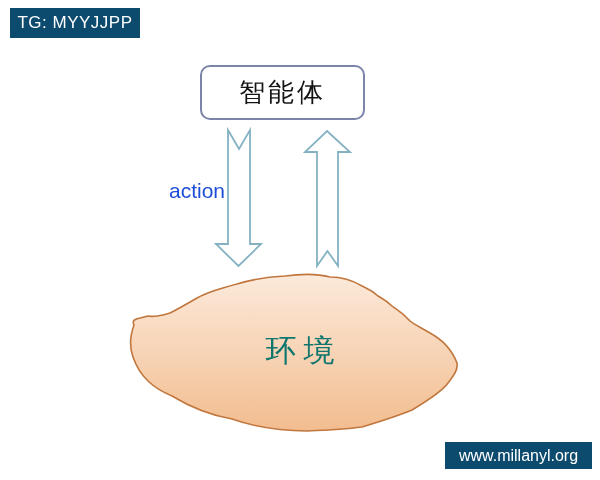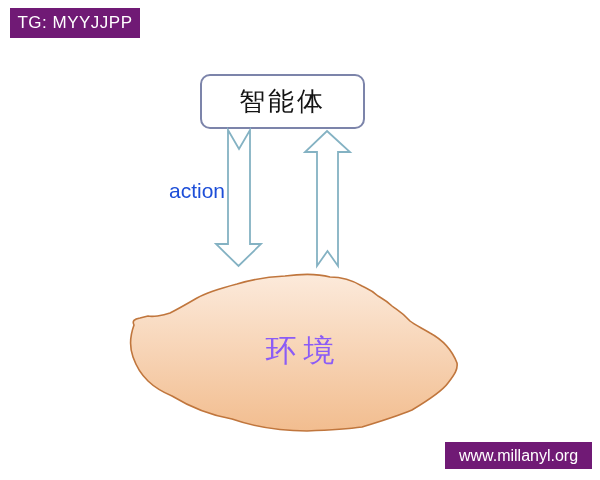--- a/index.html
+++ b/index.html
@@ -1,45 +1,45 @@
 <!DOCTYPE html>
 <html><head>
 <meta charset="utf-8">
 <style>
   html,body{margin:0;padding:0;background:#ffffff;}
   .canvas{
     position:relative;width:600px;height:480px;background:#ffffff;
     overflow:hidden;font-family:"Liberation Sans",sans-serif;
   }
   .badge{
-    position:absolute;background:#701a75;color:#ffffff;
+    position:absolute;background:#0c4a6e;color:#ffffff;
     display:flex;align-items:center;justify-content:center;
     font-family:"Liberation Sans",sans-serif;
   }
   .badge-top{left:10px;top:8px;width:130px;height:30px;font-size:17px;letter-spacing:0.5px;}
   .badge-bottom{left:445px;top:442px;width:147px;height:27px;font-size:16px;}
   .agent-box{
-    position:absolute;left:200px;top:74px;width:165px;height:55px;
+    position:absolute;left:200px;top:65px;width:165px;height:55px;
     box-sizing:border-box;border:2px solid #7c84aa;border-radius:10px;
     background:#ffffff;display:flex;align-items:center;justify-content:center;
   }
   .agent-label{
     font-family:"DejaVu Serif",serif;font-size:26px;color:#141414;
     letter-spacing:3px;
   }
   .diagram-svg{position:absolute;left:0;top:0;}
   .arrow-label{
     position:absolute;color:#1d4ed8;font-size:21px;
     font-family:"Liberation Sans",sans-serif;white-space:nowrap;
   }
   .action-label{left:169px;top:179px;}
   .feedback-label{left:340px;top:184px;}
   .env-label{
     position:absolute;left:235px;top:330px;width:130px;text-align:center;
-    font-family:"DejaVu Serif",serif;font-size:31px;color:#8b5cf6;
+    font-family:"DejaVu Serif",serif;font-size:31px;color:#0f766e;
     letter-spacing:7px;text-indent:7px;
   }
 </style>
 </head>
 <body>
 
 <div class="canvas">
 
   <div class="badge badge-top">
     <span>TG: MYYJJPP</span>

